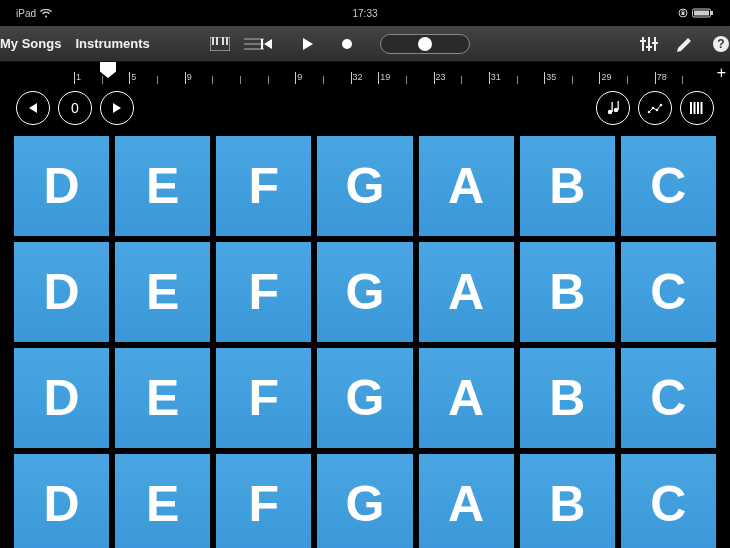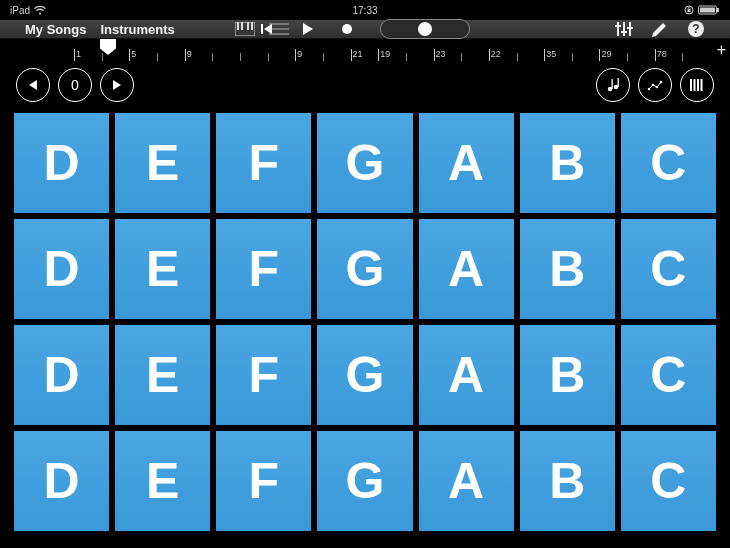--- a/index.html
+++ b/index.html
@@ -7,43 +7,43 @@
     width: 730px;
     height: 548px;
     background: #000;
     font-family: "Helvetica Neue", Helvetica, Arial, sans-serif;
     overflow: hidden;
     color: #fff;
     position: relative;
   }
   
   .status-bar {
-    height: 20px;
+    height: 26px;
     background: #000;
     display: flex;
     align-items: center;
     justify-content: space-between;
-    padding: 0 10px;
+    padding: 0 16px;
     font-size: 10px;
     color: #ccc;
   }
   .status-left { display: flex; align-items: center; gap: 4px; }
   .status-center { position: absolute; left: 50%; transform: translateX(-50%); text-align: right; }
   .status-right { display: flex; align-items: center; gap: 4px; }
   .wifi-icon svg, .battery-icon svg, .lock-icon svg { display:block; }
 
   
   .toolbar {
-    height: 19px;
+    height: 36px;
     background: #3a3a3a;
     background: linear-gradient(#444,#2e2e2e);
     border-bottom: 1px solid #111;
     display: flex;
     align-items: center;
-    padding: 0 25px;
+    padding: 0 0;
     gap: 14px;
     position: relative;
   }
   .toolbar .nav-btn {
     font-size: 13px;
     font-weight: 600;
     color: #f2f2f2;
     cursor: pointer;
   }
   .toolbar .center-controls {
@@ -294,36 +294,36 @@
   <div class="tick">
       <span class="num"></span>
     </div>
   <div class="tick major">
       <span class="num">9</span>
     </div>
   <div class="tick">
       <span class="num"></span>
     </div>
   <div class="tick major">
-      <span class="num">21</span>
+      <span class="num">32</span>
     </div>
   <div class="tick major">
       <span class="num">19</span>
     </div>
   <div class="tick">
       <span class="num"></span>
     </div>
   <div class="tick major">
       <span class="num">23</span>
     </div>
   <div class="tick">
       <span class="num"></span>
     </div>
   <div class="tick major">
-      <span class="num">22</span>
+      <span class="num">31</span>
     </div>
   <div class="tick">
       <span class="num"></span>
     </div>
   <div class="tick major">
       <span class="num">35</span>
     </div>
   <div class="tick">
       <span class="num"></span>
     </div>

